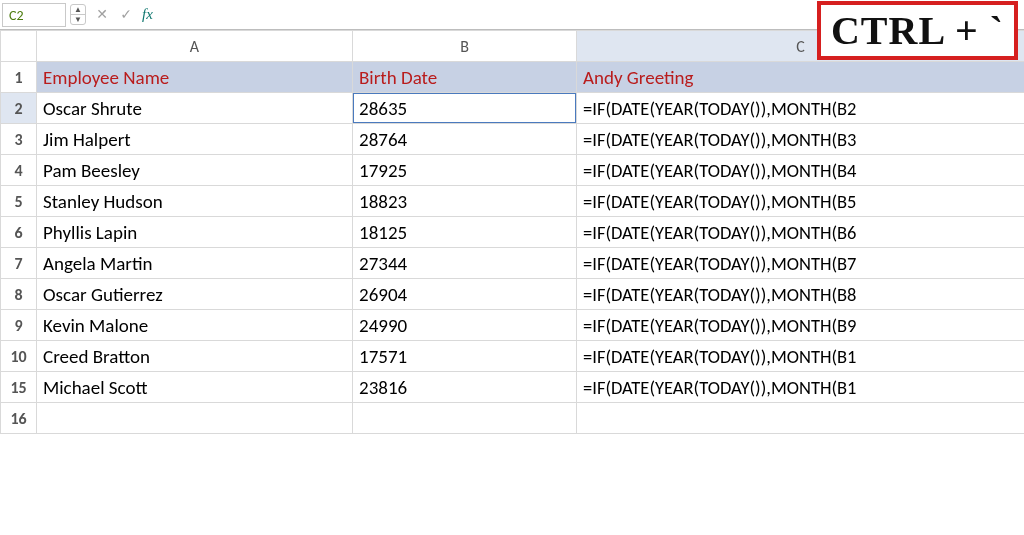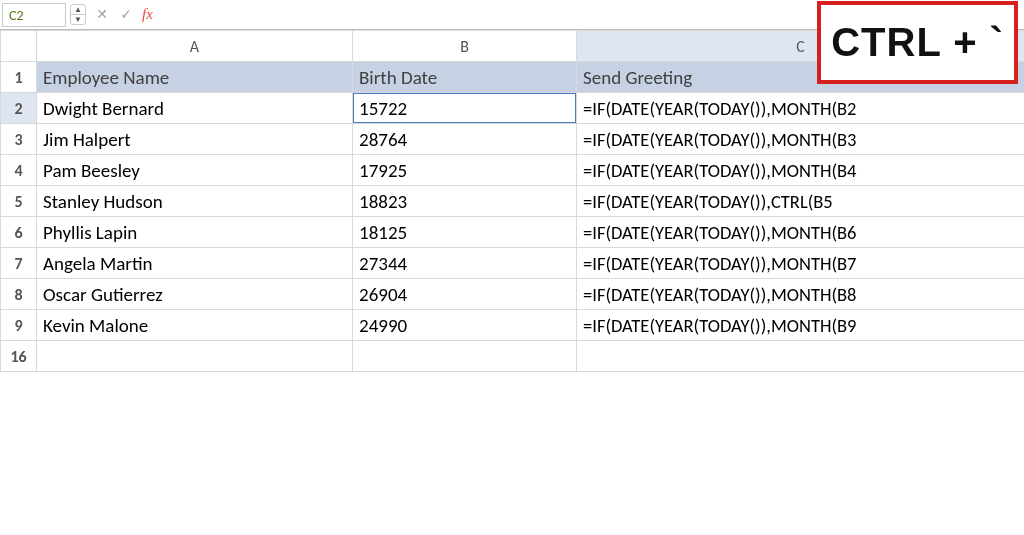--- a/index.html
+++ b/index.html
@@ -51,21 +51,21 @@
   .fb-btn {
     width: 24px;
     text-align: center;
     color: #a0a0a0;
     font-size: 14px;
     cursor: pointer;
   }
   .fx-label {
     font-style: italic;
     font-family: "Times New Roman", serif;
-    color: #ef4444;
+    color: #0f766e;
     font-size: 15px;
     margin: 0 8px 0 4px;
   }
   .formula-input {
     flex: 1;
     font-size: 15px;
     color: #222;
     white-space: nowrap;
     overflow: hidden;
   }
@@ -104,43 +104,43 @@
     color: #555;
     font-size: 16px;
     width: 36px;
   }
   .col-A { width: 316px; }
   .col-B { width: 224px; }
   .col-C { width: 448px; }
   .data-header td {
     background: #c7d1e4;
     font-weight: normal;
-    color: #404040;
+    color: #b91c1c;
   }
   .active-cell {
     position: relative;
   }
   .active-cell::after {
     content: "";
     position: absolute;
     top: -1px; left: -1px; right: -1px; bottom: -1px;
     border: 2px solid #4a7abe;
     pointer-events: none;
   }
   .active-hdr-col { background: #dfe6f1 !important; }
   .active-hdr-row { background: #dfe6f1 !important; }
   .formula-cell { font-size: 18.5px; margin-top: 8px; }
   .callout {
     position: absolute;
     top: 1px;
     right: 6px;
     border: 4px solid #d61f1f;
     background: #fff;
-    padding: 15px 10px;
-    font-family: Liberation Sans, sans-serif;
+    padding: 2px 10px;
+    font-family: Liberation Serif, serif;
     font-weight: 900;
     font-size: 40px;
     letter-spacing: 1px;
     color: #111;
   }
 </style>
 </head>
 <body>
 
 <div class="formula-bar">
@@ -167,48 +167,48 @@
     <th class="corner-cell"></th>
     <th>A</th>
     <th>B</th>
     <th class="active-hdr-col">C</th>
   </tr>
 
   <tr class="data-header">
     <th class="row-hdr">1</th>
     <td>Employee Name</td>
     <td>Birth Date</td>
-    <td>Send Greeting</td>
+    <td>Andy Greeting</td>
   </tr>
 
   </tbody>
       <tbody id="rows-body">
         <tr>
           <th class="row-hdr active-hdr-row">2</th>
-          <td>Dwight Bernard</td>
-          <td class="active-cell ">15722</td>
+          <td>Oscar Shrute</td>
+          <td class="active-cell ">28635</td>
           <td class="formula-cell">=IF(DATE(YEAR(TODAY()),MONTH(B2</td>
         </tr>
         <tr>
           <th class="row-hdr">3</th>
           <td>Jim Halpert</td>
           <td class="">28764</td>
           <td class="formula-cell">=IF(DATE(YEAR(TODAY()),MONTH(B3</td>
         </tr>
         <tr>
           <th class="row-hdr">4</th>
           <td>Pam Beesley</td>
           <td class="">17925</td>
           <td class="formula-cell">=IF(DATE(YEAR(TODAY()),MONTH(B4</td>
         </tr>
         <tr>
           <th class="row-hdr">5</th>
           <td>Stanley Hudson</td>
           <td class="">18823</td>
-          <td class="formula-cell">=IF(DATE(YEAR(TODAY()),CTRL(B5</td>
+          <td class="formula-cell">=IF(DATE(YEAR(TODAY()),MONTH(B5</td>
         </tr>
         <tr>
           <th class="row-hdr">6</th>
           <td>Phyllis Lapin</td>
           <td class="">18125</td>
           <td class="formula-cell">=IF(DATE(YEAR(TODAY()),MONTH(B6</td>
         </tr>
         <tr>
           <th class="row-hdr">7</th>
           <td>Angela Martin</td>
@@ -219,20 +219,32 @@
           <th class="row-hdr">8</th>
           <td>Oscar Gutierrez</td>
           <td class="">26904</td>
           <td class="formula-cell">=IF(DATE(YEAR(TODAY()),MONTH(B8</td>
         </tr>
         <tr>
           <th class="row-hdr">9</th>
           <td>Kevin Malone</td>
           <td class="">24990</td>
           <td class="formula-cell">=IF(DATE(YEAR(TODAY()),MONTH(B9</td>
+        </tr>
+        <tr>
+          <th class="row-hdr">10</th>
+          <td>Creed Bratton</td>
+          <td class="">17571</td>
+          <td class="formula-cell">=IF(DATE(YEAR(TODAY()),MONTH(B1</td>
+        </tr>
+        <tr>
+          <th class="row-hdr">15</th>
+          <td>Michael Scott</td>
+          <td class="">23816</td>
+          <td class="formula-cell">=IF(DATE(YEAR(TODAY()),MONTH(B1</td>
         </tr>
       </tbody>
 
   <tbody>
         <tr>
     <th class="row-hdr">16</th>
     <td></td>
     <td></td>
     <td></td>
   </tr>

